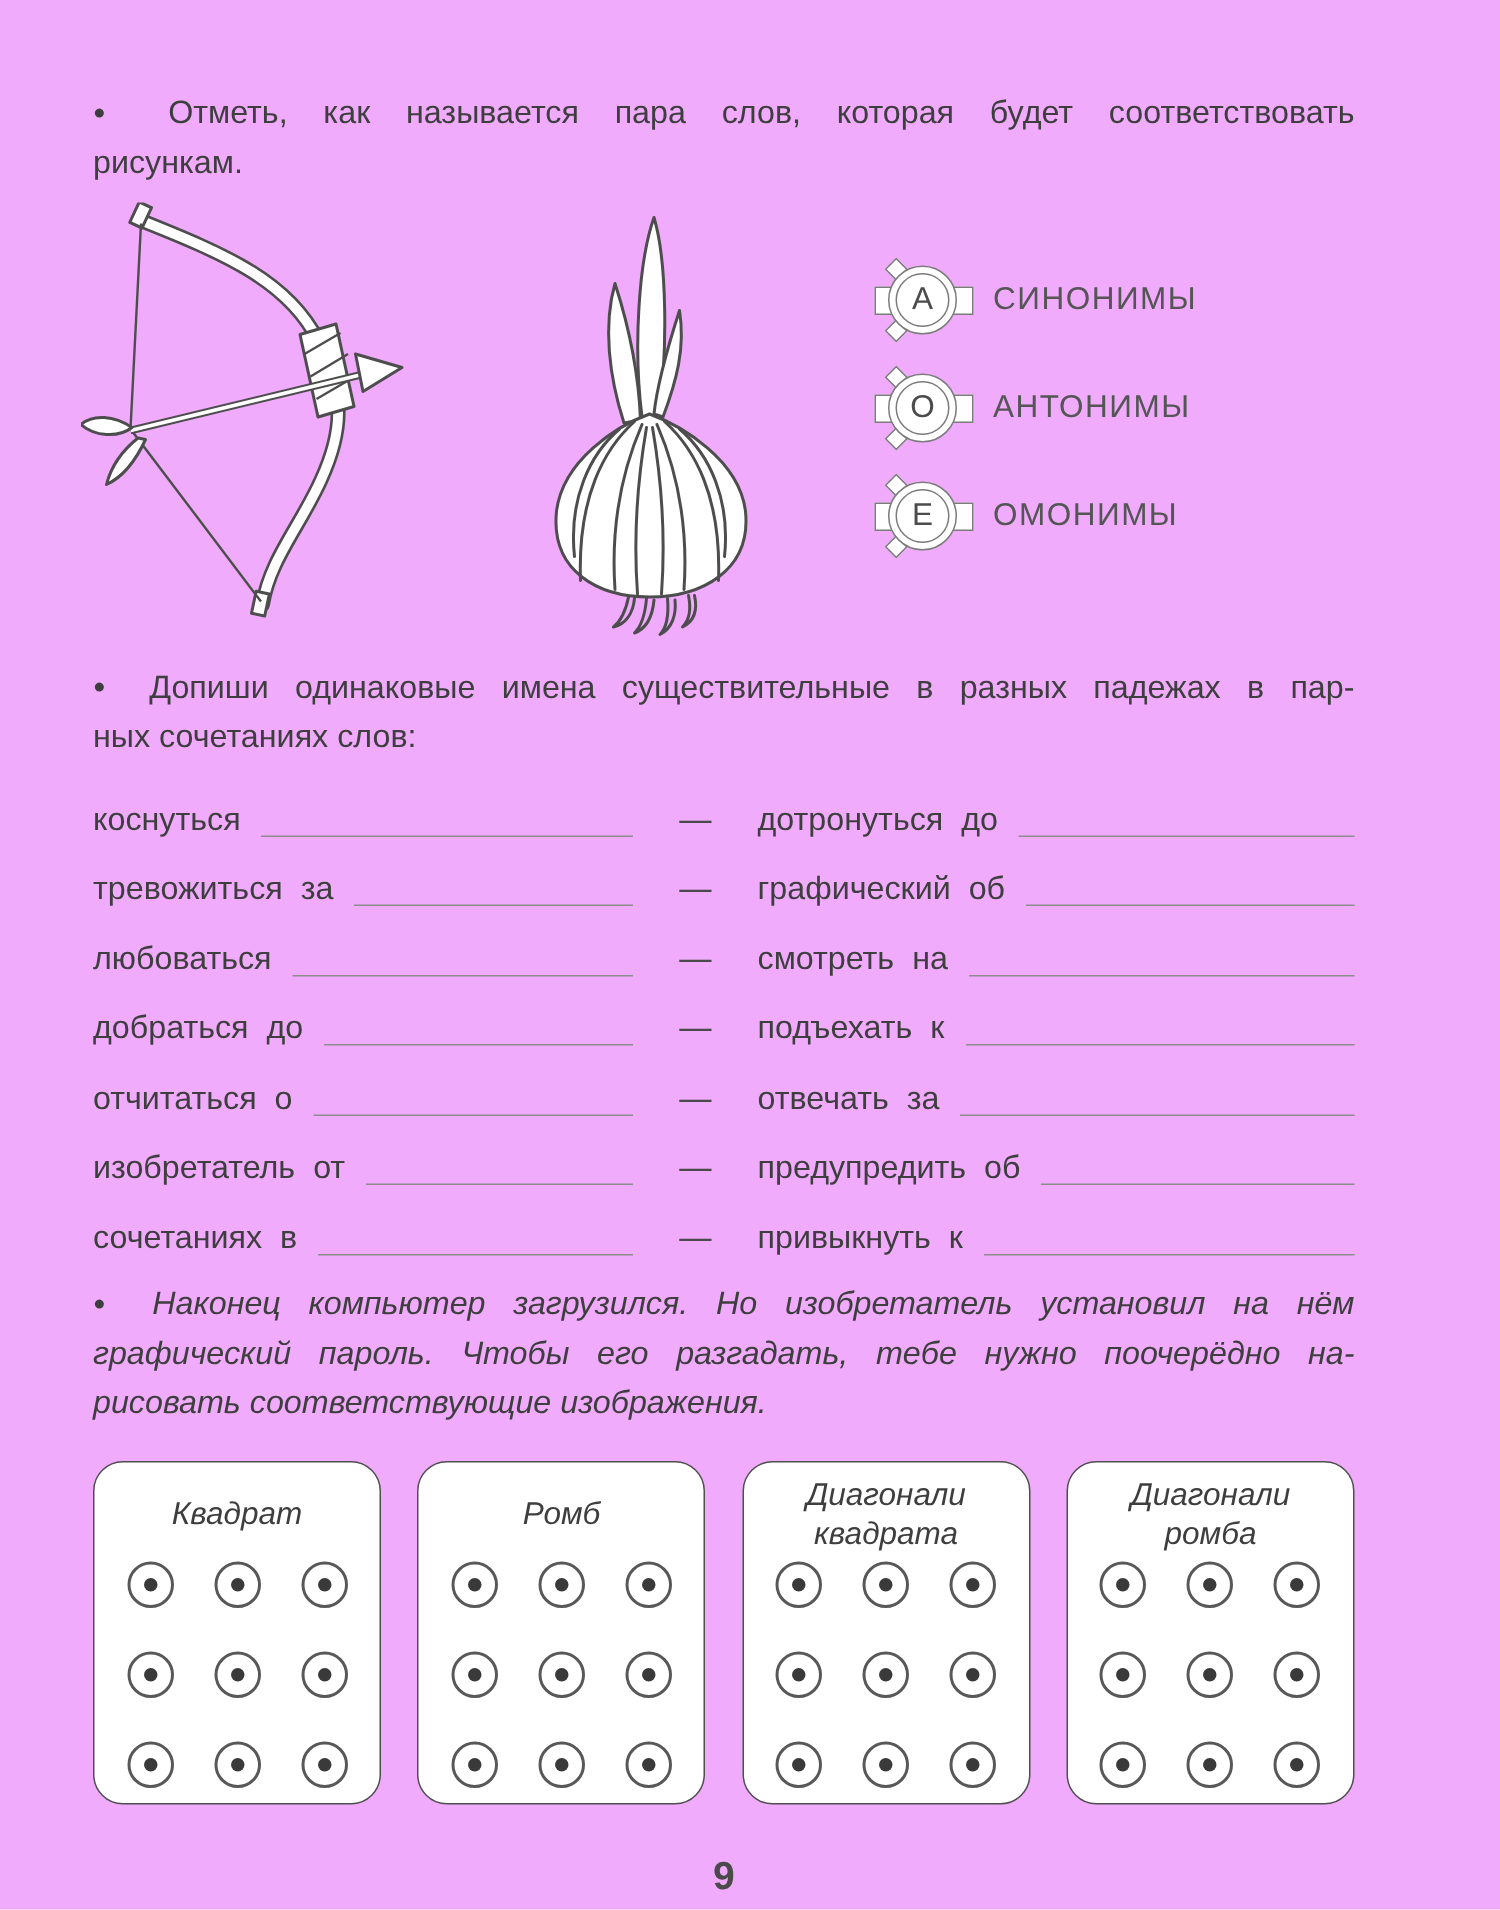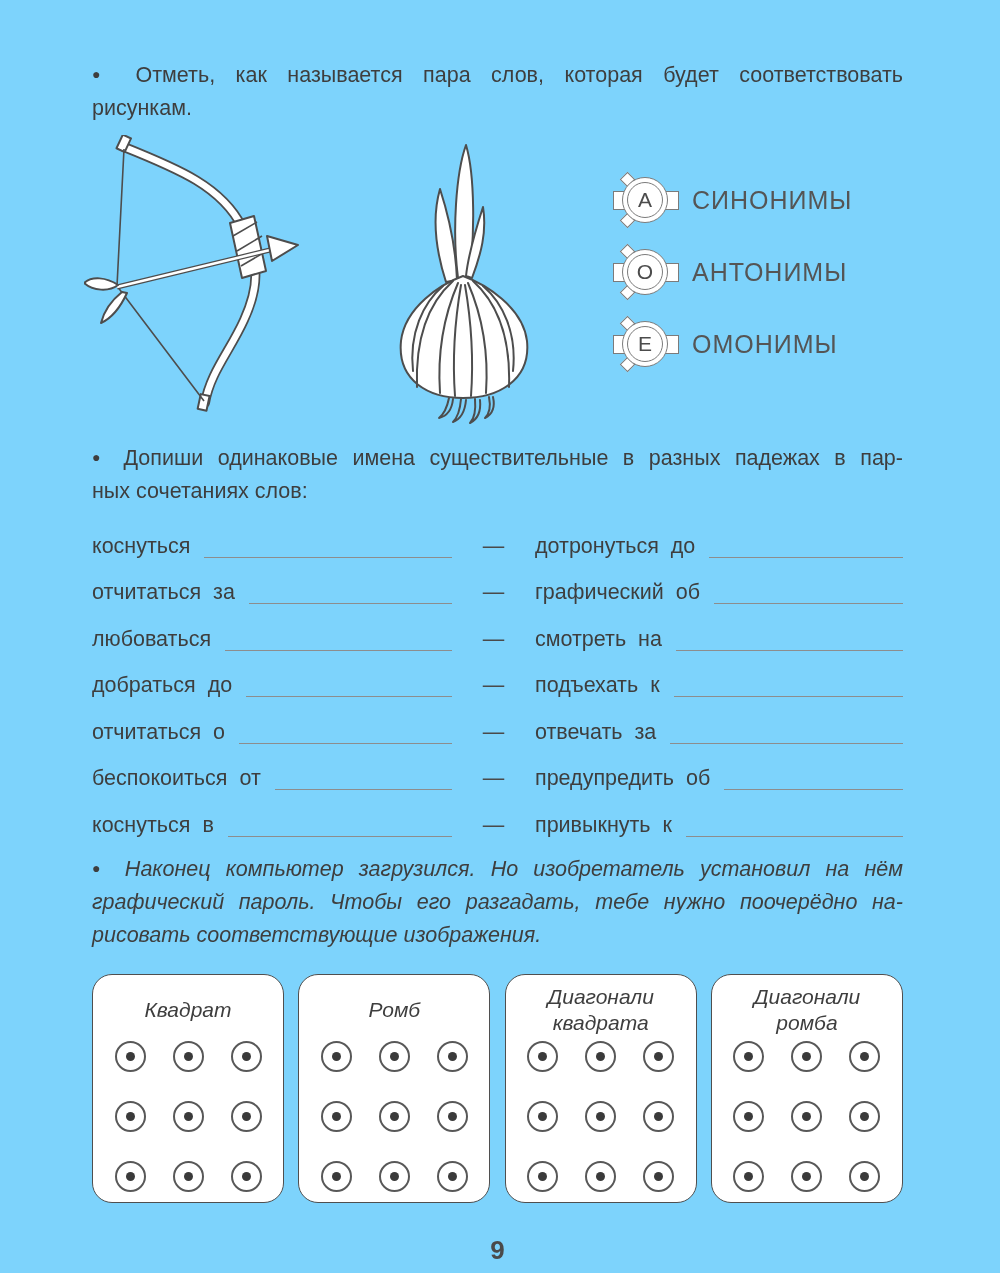--- a/index.html
+++ b/index.html
@@ -1,18 +1,18 @@
 <!DOCTYPE html>
 <html lang="ru"><head>
 <meta charset="utf-8">
 <style>
   * { margin:0; padding:0; box-sizing:border-box; }
   html,body { background:#fff; }
   body { width:1000px; height:1273px; font-family:"Liberation Sans", sans-serif; color:#3e3e3e; }
-  .page { position:relative; width:1000px; height:1273px; background:#7dd3fc; padding:58px 97px 0 92px; overflow:hidden; }
+  .page { position:relative; width:1000px; height:1273px; background:#f0abfc; padding:58px 97px 0 62px; overflow:hidden; }
 
   
   .para { font-size:21.5px; line-height:33px; color:#3e3e3e; }
   .jline { text-align:justify; text-align-last:justify; white-space:normal; }
   .jline.last { text-align-last:left; }
   .bullet { font-size:14px; vertical-align:3px; }
 
   
   .figures { position:relative; height:284px; margin-top:6px; }
   .fig { position:absolute; }
@@ -20,21 +20,21 @@
   .fig-onion { left:303px; top:4px; }
 
   .options { position:absolute; left:521px; top:44px; display:flex; flex-direction:column; gap:22px; }
   .option { display:flex; align-items:center; height:50px; }
   .badge { position:relative; width:66px; height:50px; flex:none; }
   .badge .bar { position:absolute; left:0; top:16px; width:66px; height:19px; border:1.5px solid #7b7b7b; background:#fff; }
   .badge .tab { position:absolute; width:11px; height:11px; border:1.5px solid #7b7b7b; background:#fff; transform:rotate(45deg); left:9px; }
   .badge .tab-t { top:-1px; } .badge .tab-b { bottom:-1px; }
   .badge .ring { position:absolute; left:9px; top:2px; width:46px; height:46px; border:1.5px solid #7b7b7b; border-radius:50%; background:#fff; display:flex; align-items:center; justify-content:center; }
   .badge .circ { width:36px; height:36px; border:1.5px solid #7b7b7b; border-radius:50%; display:flex; align-items:center; justify-content:center; font-size:21px; color:#4c4c4c; }
-  .opt-label { margin-left:13px; font-size:25px; letter-spacing:1px; color:#555; white-space:nowrap; }
+  .opt-label { margin-left:13px; font-size:21px; letter-spacing:1px; color:#555; white-space:nowrap; }
 
   
   .t2 { margin-top:26px; }
   .pairs { margin-top:4px; }
   .pair-row { display:flex; align-items:flex-end; height:46.5px; }
   .pair-word { font-size:21.5px; word-spacing:6px; white-space:nowrap; margin-right:14px; }
   .pair-left { width:360px; display:flex; align-items:flex-end; }
   .pair-dash { width:83px; text-align:center; font-size:21.5px; color:#4a4a4a; }
   .pair-right { flex:1; display:flex; align-items:flex-end;text-align:center; }
   .blank { flex:1; border-bottom:1.5px solid #8d8d8d; height:6px; margin-bottom:1px; }
@@ -162,21 +162,21 @@
             <span class="blank"></span>
           </div>
         <div class="pair-dash">—</div>
         <div class="pair-right">
             <span class="pair-word">дотронуться до</span>
             <span class="blank"></span>
           </div>
       </div>
       <div class="pair-row">
         <div class="pair-left">
-            <span class="pair-word">отчитаться за</span>
+            <span class="pair-word">тревожиться за</span>
             <span class="blank"></span>
           </div>
         <div class="pair-dash">—</div>
         <div class="pair-right">
             <span class="pair-word">графический об</span>
             <span class="blank"></span>
           </div>
       </div>
       <div class="pair-row">
         <div class="pair-left">
@@ -206,32 +206,32 @@
             <span class="blank"></span>
           </div>
         <div class="pair-dash">—</div>
         <div class="pair-right">
             <span class="pair-word">отвечать за</span>
             <span class="blank"></span>
           </div>
       </div>
       <div class="pair-row">
         <div class="pair-left">
-            <span class="pair-word">беспокоиться от</span>
+            <span class="pair-word">изобретатель от</span>
             <span class="blank"></span>
           </div>
         <div class="pair-dash">—</div>
         <div class="pair-right">
             <span class="pair-word">предупредить об</span>
             <span class="blank"></span>
           </div>
       </div>
       <div class="pair-row">
         <div class="pair-left">
-            <span class="pair-word">коснуться в</span>
+            <span class="pair-word">сочетаниях в</span>
             <span class="blank"></span>
           </div>
         <div class="pair-dash">—</div>
         <div class="pair-right">
             <span class="pair-word">привыкнуть к</span>
             <span class="blank"></span>
           </div>
       </div>
     </div>
   </section>

